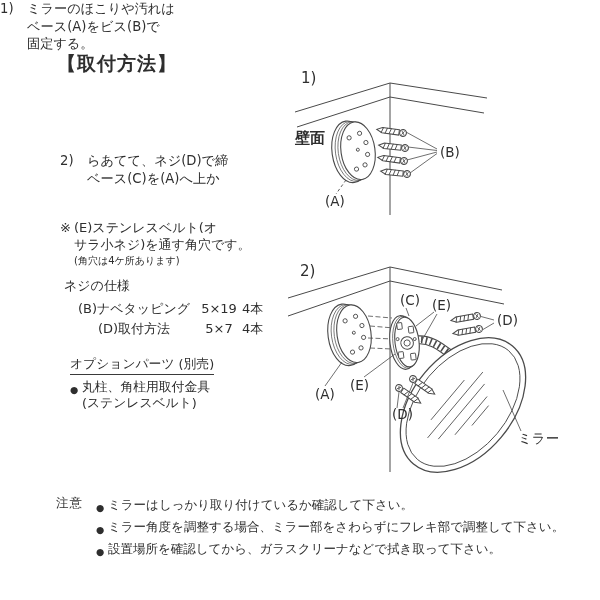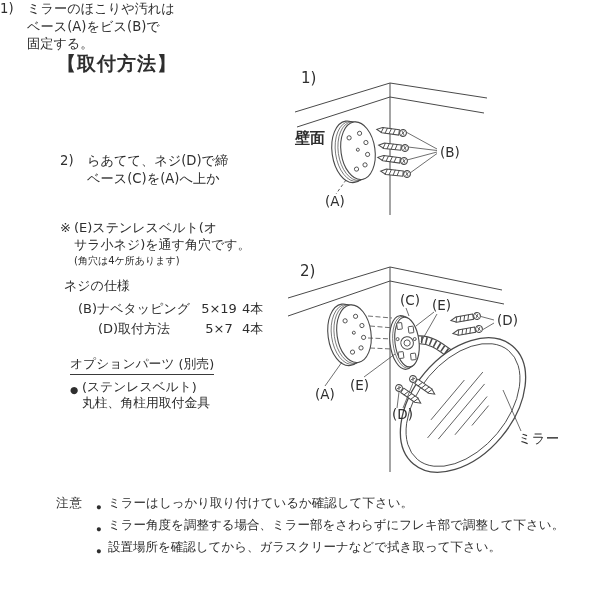--- a/index.html
+++ b/index.html
@@ -24,21 +24,21 @@
   .note-sub{font-size:10px;line-height:14px;margin-top:1px;}
   #screw-spec{left:64px;top:277px;font-size:13px;}
   .spec-heading{margin-bottom:4px;}
   .spec-row{display:flex;line-height:20px;padding-left:8px;text-align:center;}
   .spec-name{width:124px;flex:none;}
   .spec-size{width:46px;flex:none;}
   #option-parts{left:70px;top:344px;font-size:12.8px;line-height:16.5px;margin-top:12px;}
   .opt-heading{display:inline-block;border-bottom:1px solid #3a3a3a;padding-bottom:1px;margin-bottom:4px;}
   .opt-item{display:flex;}
   .bullet{width:12px;flex:none;font-size:9.5px;padding-top:3px;}
-  #caution{left:56px;top:495px;display:flex;font-size:12.5px;font-family:Liberation Mono, monospace;}
+  #caution{left:56px;top:495px;display:flex;font-size:12.5px;}
   .caution-label{width:40px;flex:none;letter-spacing:1px;}
   .caution-row{display:flex;line-height:19px;}
   .fig{position:absolute;}
   .fig text{fill:#2e2e2e;}
   .fig-num{font-size:15px;}
   .fig-label{font-size:13.5px;}
   .fig-label-bold{font-size:15px;font-weight:600;}
 </style>
 </head>
 <body>
@@ -84,22 +84,22 @@
       <span class="spec-size">5×7</span>
       <span>4本</span>
     </div>
   </div>
 
   <div class="abs" id="option-parts">
     <div class="opt-heading">オプションパーツ (別売)</div>
     <div class="opt-item">
       <span class="bullet">●</span>
       <span>
+        <div>丸柱、角柱用取付金具</div>
         <div>(ステンレスベルト)</div>
-        <div>丸柱、角柱用取付金具</div>
       </span>
     </div>
   </div>
 
   <svg class="fig" style="left:288px;top:56px;" width="302" height="172" viewBox="0 0 302 172">
     <defs>
       <g id="screw1">
         <polygon points="-4,-2.7 -21,-2.7 -26.5,0 -21,2.7 -4,2.7" fill="#fff" stroke="#4a4a4a" stroke-width="1"></polygon>
         <line x1="-8" y1="-2.9" x2="-9.8" y2="2.9" stroke="#4a4a4a" stroke-width="0.9"></line>
         <line x1="-12" y1="-2.9" x2="-13.8" y2="2.9" stroke="#4a4a4a" stroke-width="0.9"></line>

